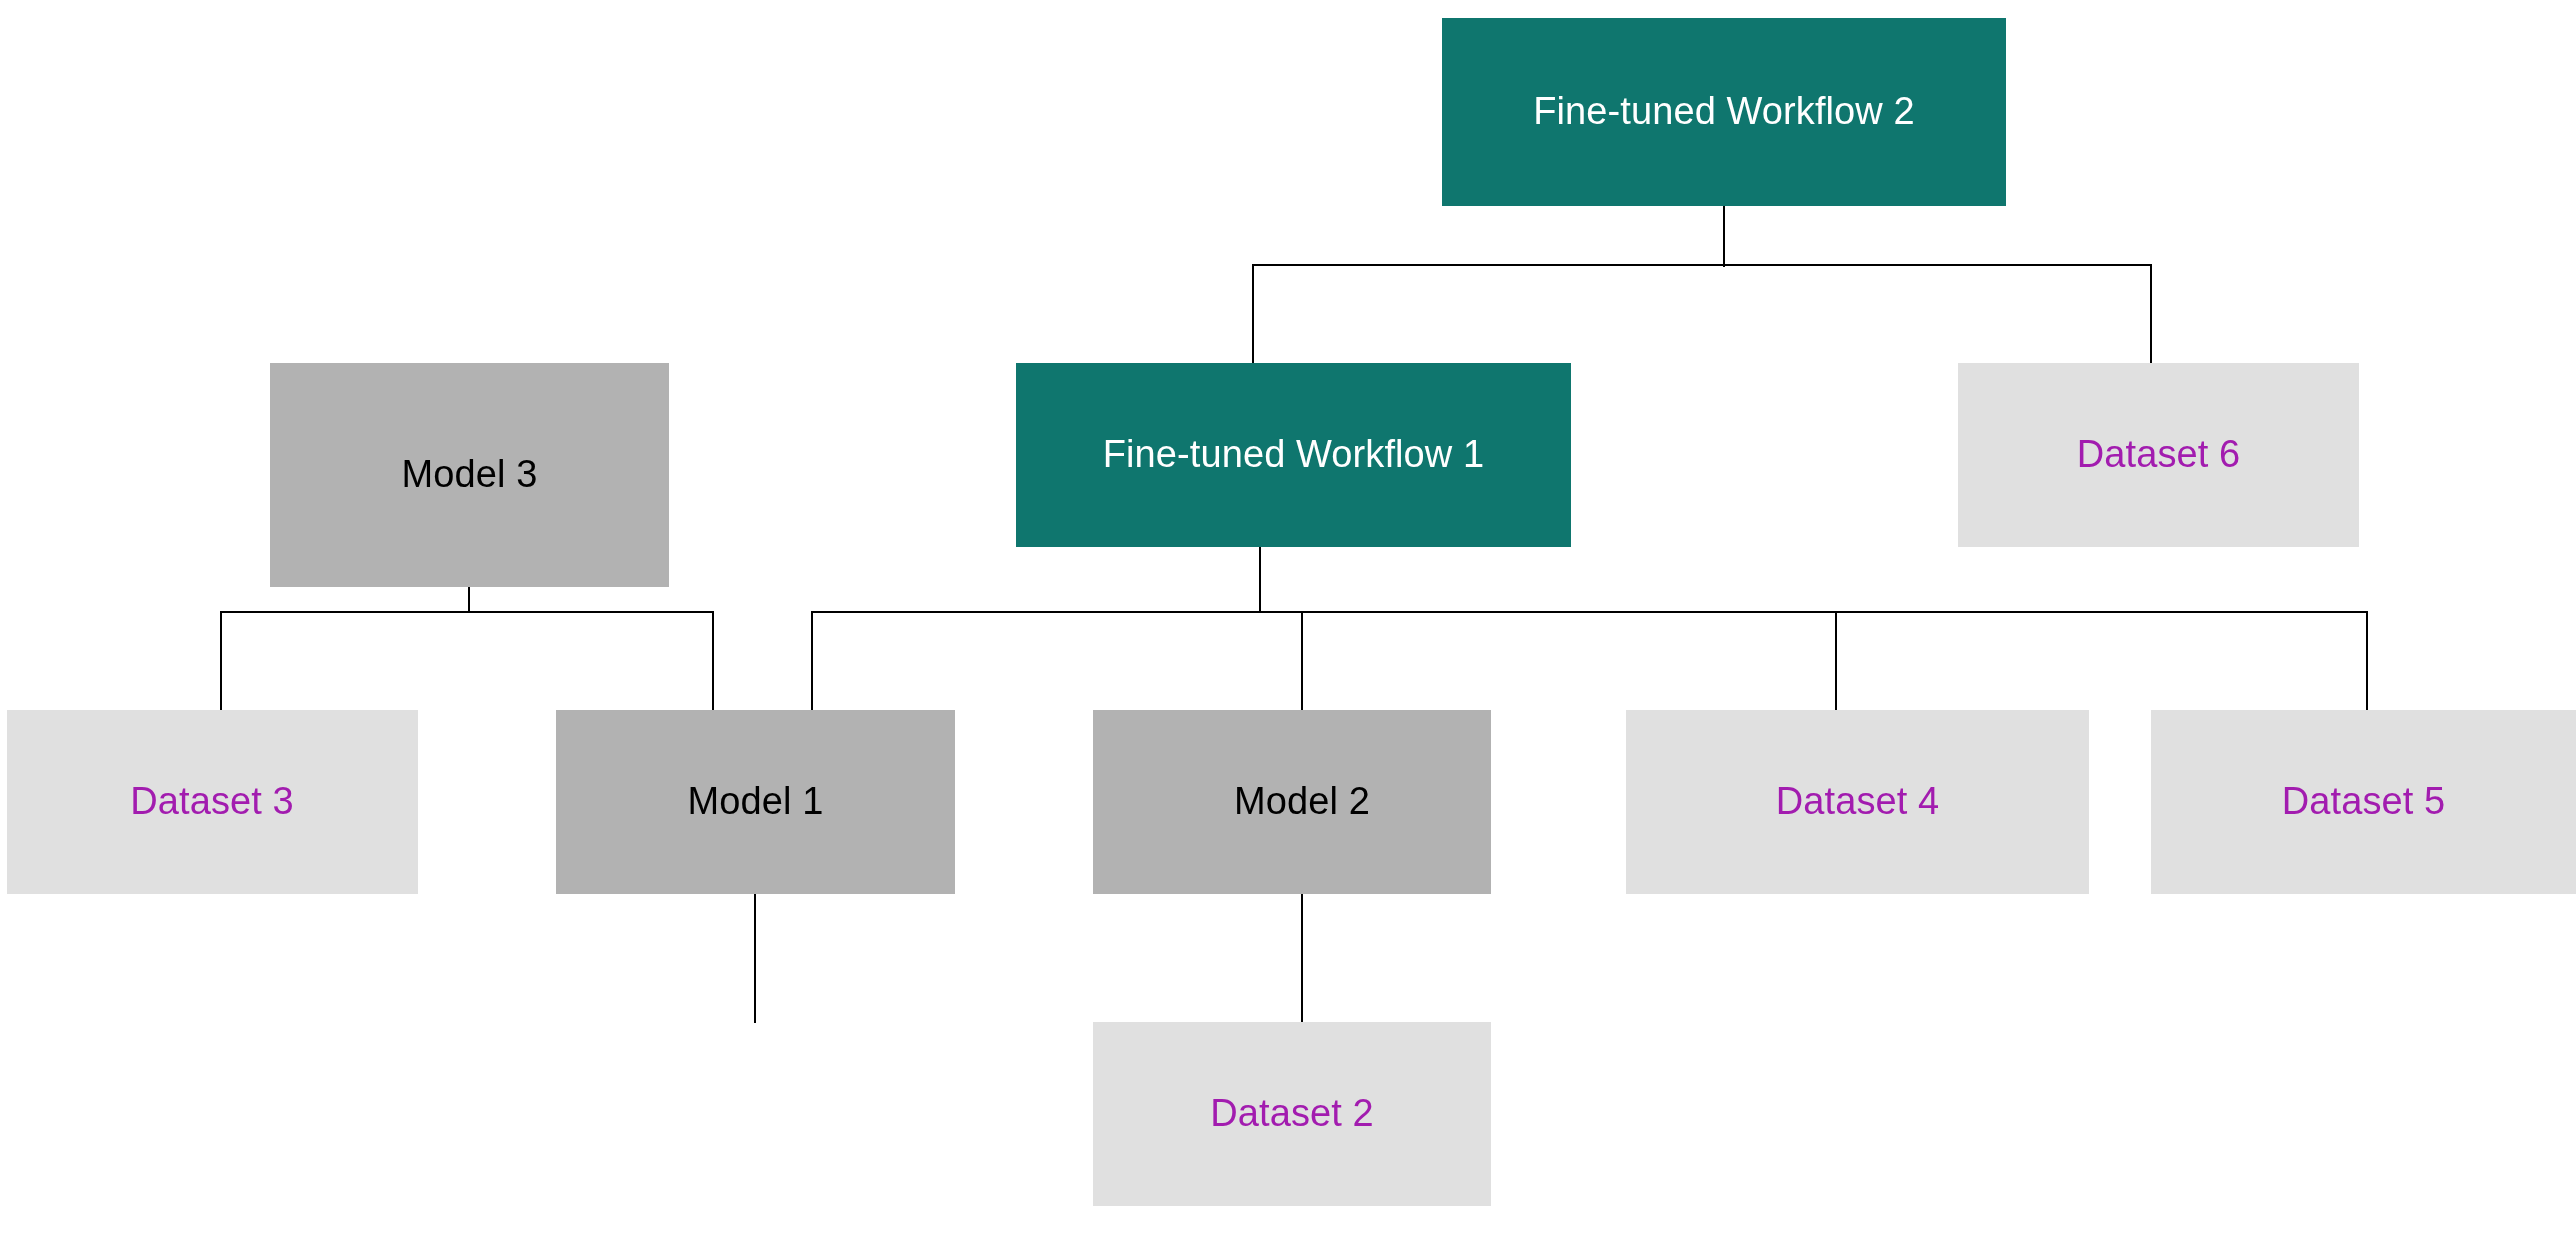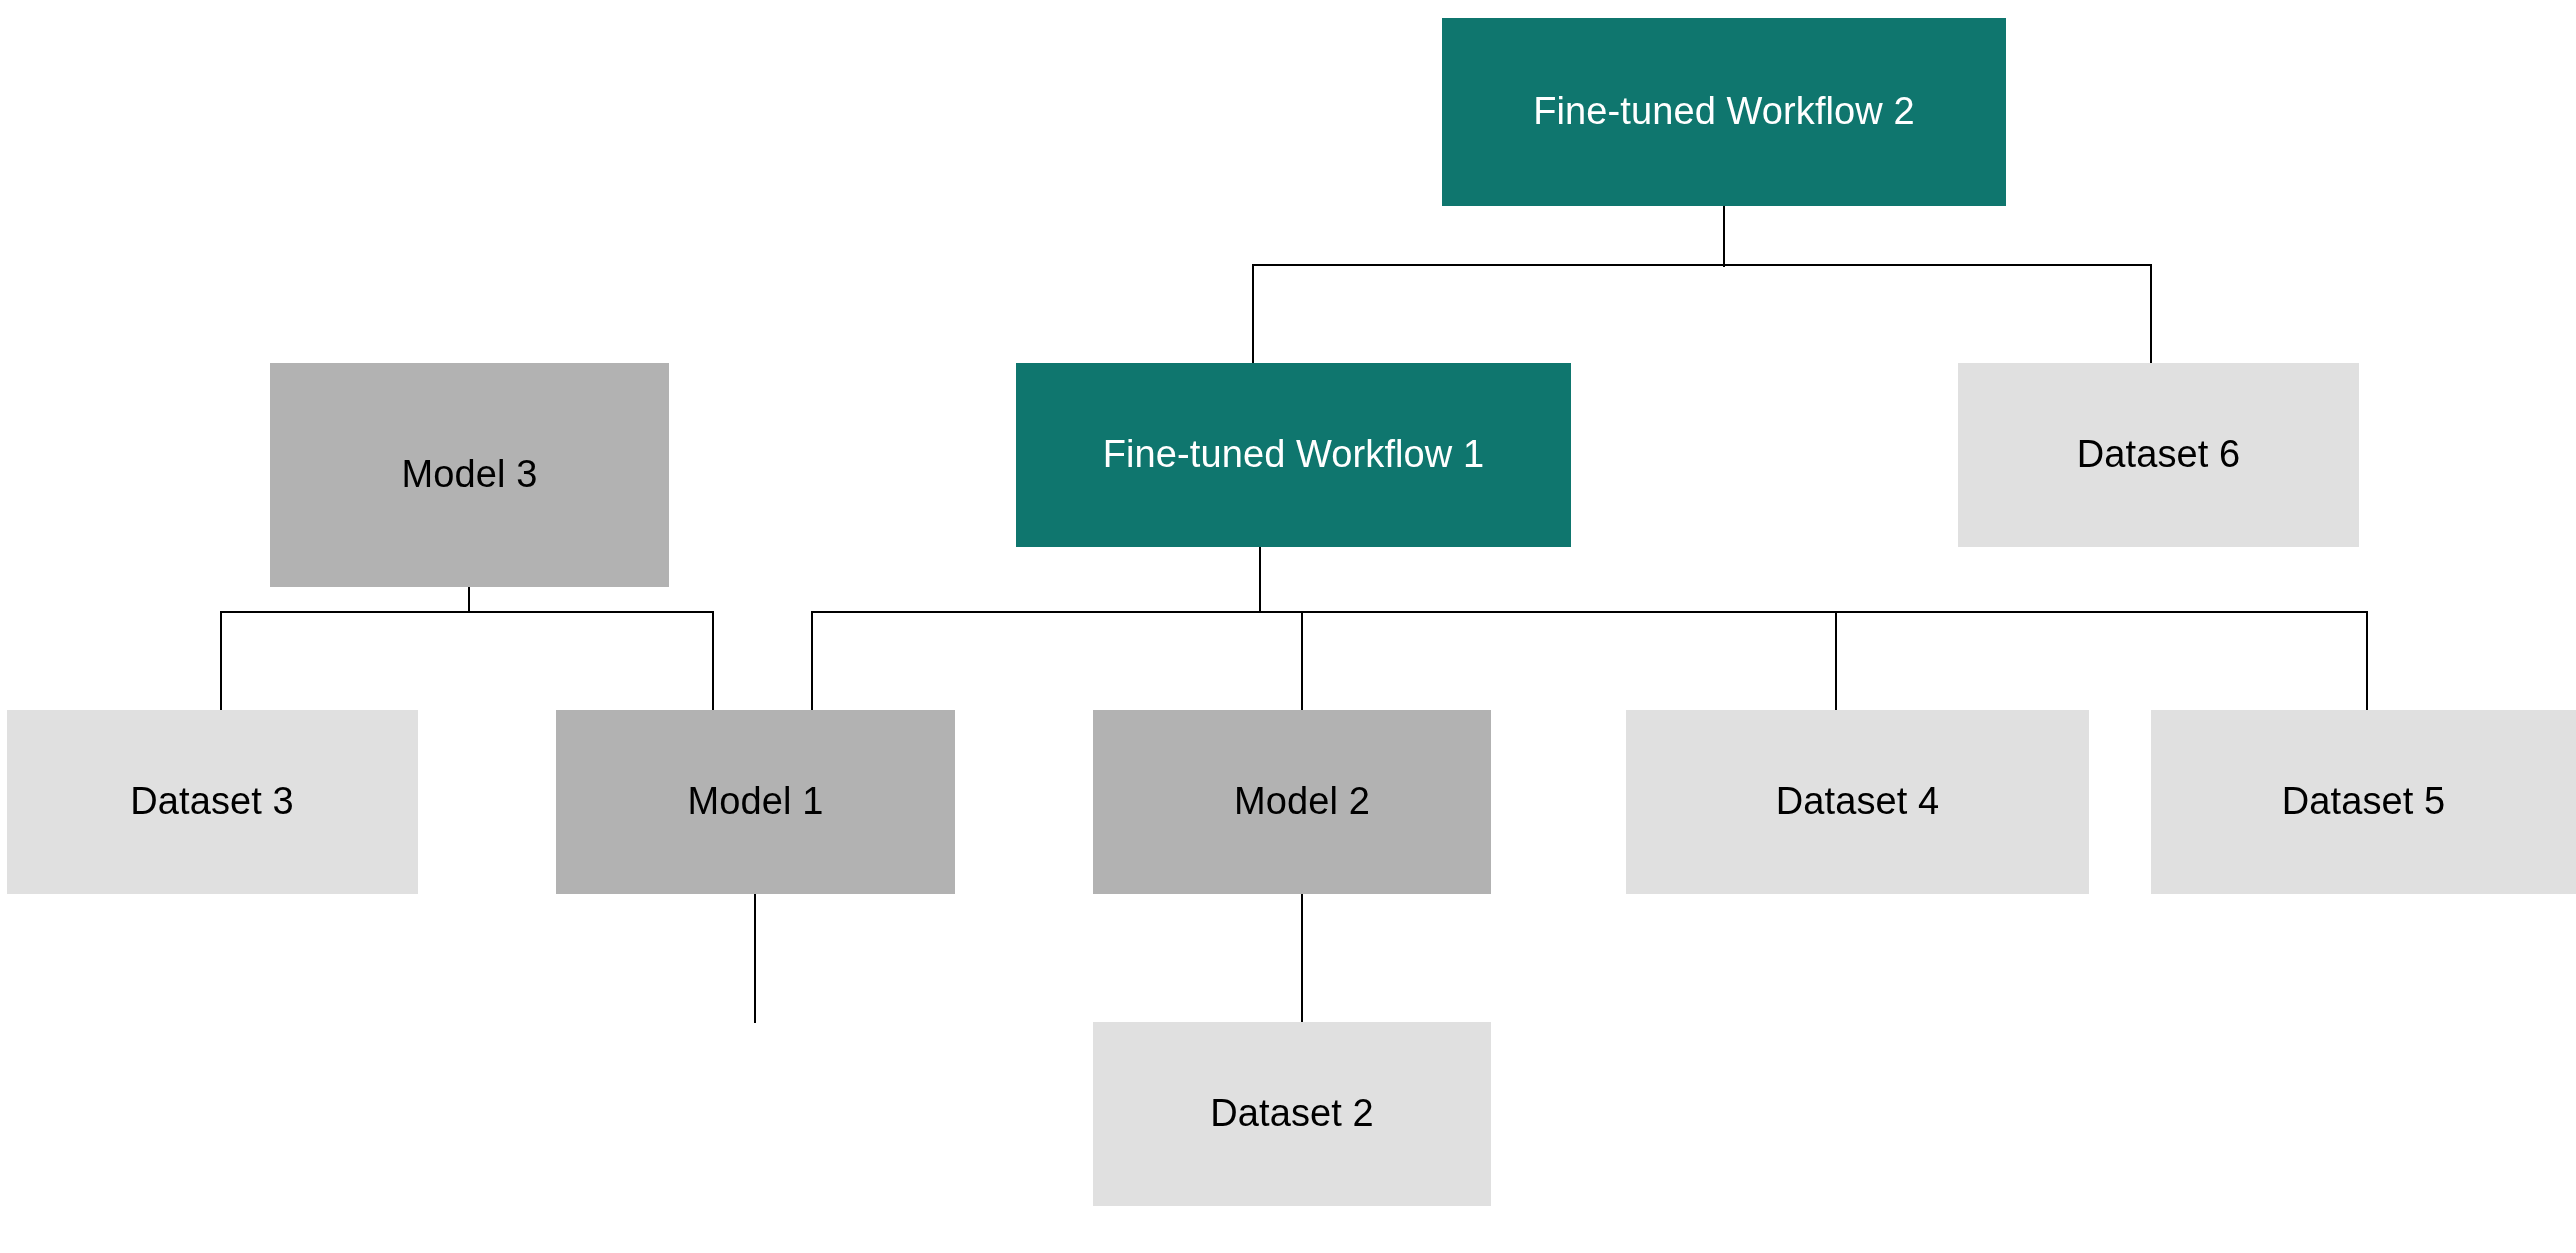--- a/index.html
+++ b/index.html
@@ -34,21 +34,21 @@
   .node.workflow {
     background: #0f766e;
     color: #ffffff;
   }
   .node.model {
     background: #b2b2b2;
     color: #000000;
   }
   .node.dataset {
     background: #e0e0e0;
-    color: #000000;
+    color: #a21caf;
   }
   .edge {
     position: absolute;
     background: #000000;
     z-index: 1;
   }
   .edge.v { width: 2.2px; }
   .edge.h { height: 2.2px; }
 </style>
 </head>

